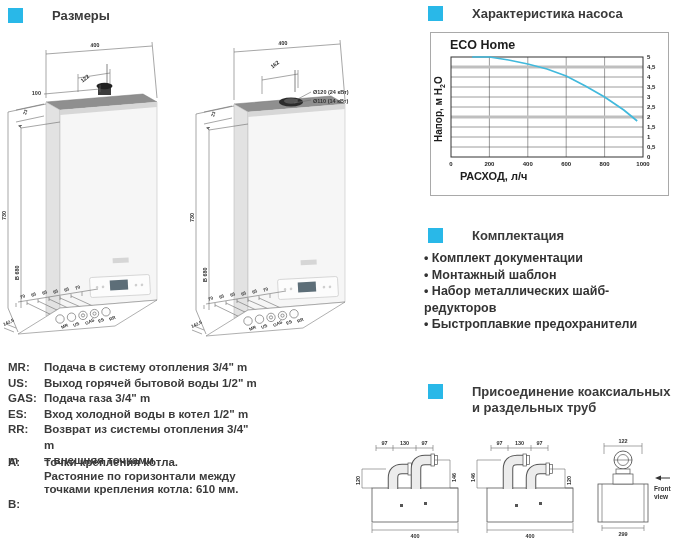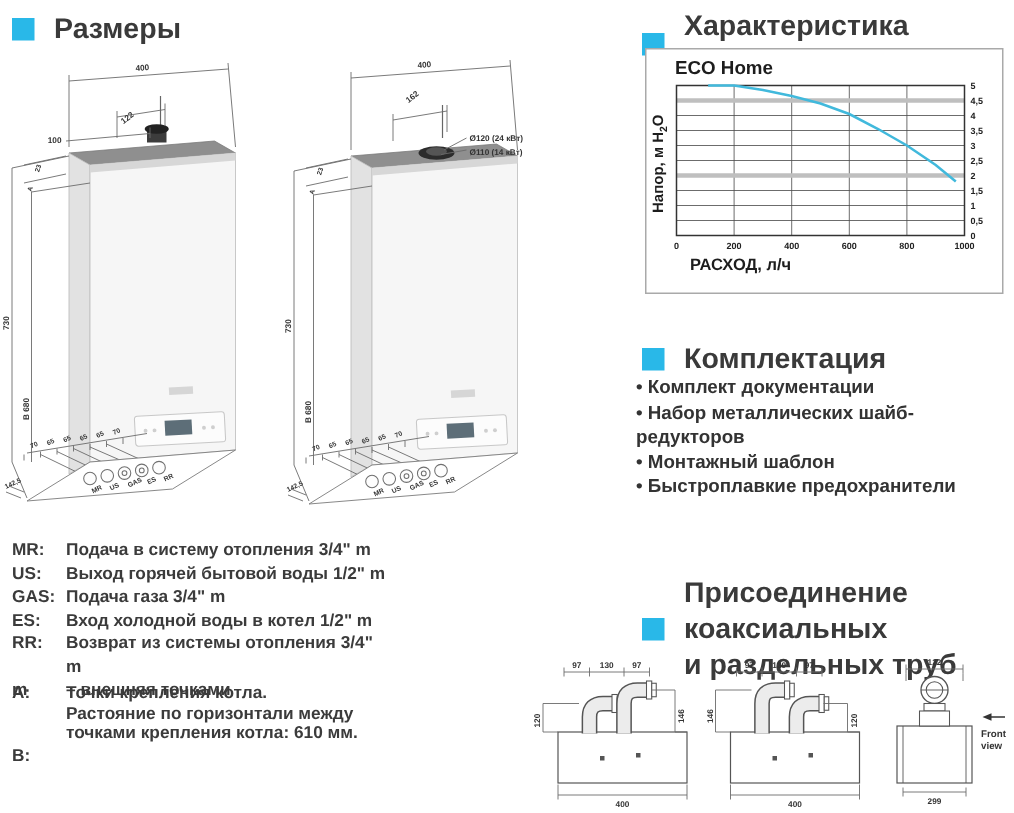--- a/index.html
+++ b/index.html
@@ -1,19 +1,19 @@
 <!DOCTYPE html>
 <html style="--accent: #29b8e8;"><head>
 <meta charset="utf-8">
 <style>
   html,body{margin:0;padding:0;background:#fff}
   .page{position:relative;width:676px;height:542px;background:#fff;
         font-family:"Liberation Sans",sans-serif;color:#3a3a3a;overflow:hidden}
-  .sec-h{position:absolute;display:flex;gap:13px;align-items:center;
-         font-weight:700;font-size:19px;color:#3a3a3a;line-height:1.25}
+  .sec-h{position:absolute;display:flex;gap:29px;align-items:flex-start;
+         font-weight:700;font-size:13px;color:#3a3a3a;line-height:1.25}
   .sec-h .sq{width:15px;height:15px;background:var(--accent,#29b8e8);flex:0 0 auto}
   .sec-h .t{white-space:pre-line;margin-top:0px}
   .legend{position:absolute;left:8px;top:360px;width:250px;font-size:11.5px;
           font-weight:700;color:#3b3b3b}
   .lrow{display:flex;line-height:15.5px}
   .lkey{width:36px;flex:0 0 auto}
   .notes{position:absolute;left:8px;top:456px;width:260px;font-size:11.5px;
          font-weight:700;color:#3b3b3b}
   .nrow{display:flex;line-height:13.5px;margin-bottom:1px}
   .nkey{width:36px;flex:0 0 auto}
@@ -267,22 +267,22 @@
       <text class="ctick" x="136.2" y="134">600</text>
       <text class="ctick" x="174.6" y="134">800</text>
       <text class="ctick" x="213" y="134">1000</text>
     </g>
     <text x="30" y="148" font-size="11" font-weight="700" fill="#1d1d1d">РАСХОД, л/ч</text>
     <text transform="translate(12,110) rotate(-90)" font-size="10" font-weight="700" fill="#1d1d1d"><tspan>Напор, м H</tspan><tspan dy="2.5" font-size="7">2</tspan><tspan dy="-2.5">O</tspan></text>
   </svg>
 
   <div class="equip">
     <div class="item">Комплект документации</div>
+    <div class="item">Монтажный шаблон</div>
     <div class="item">Набор металлических шайб-редукторов</div>
-    <div class="item">Монтажный шаблон</div>
     <div class="item">Быстроплавкие предохранители</div>
   </div>
 
   <div class="legend">
     <div class="lrow">
         <span class="lkey">MR:</span>
         <span>Подача в систему отопления 3/4" m</span>
       </div>
     <div class="lrow">
         <span class="lkey">US:</span>

